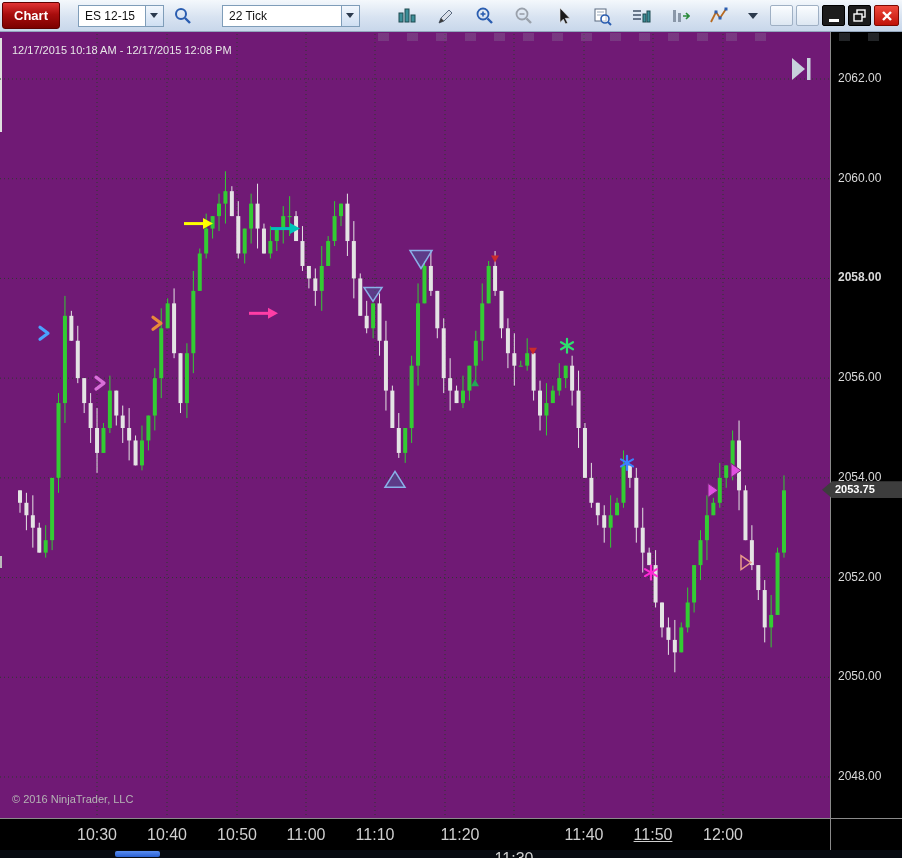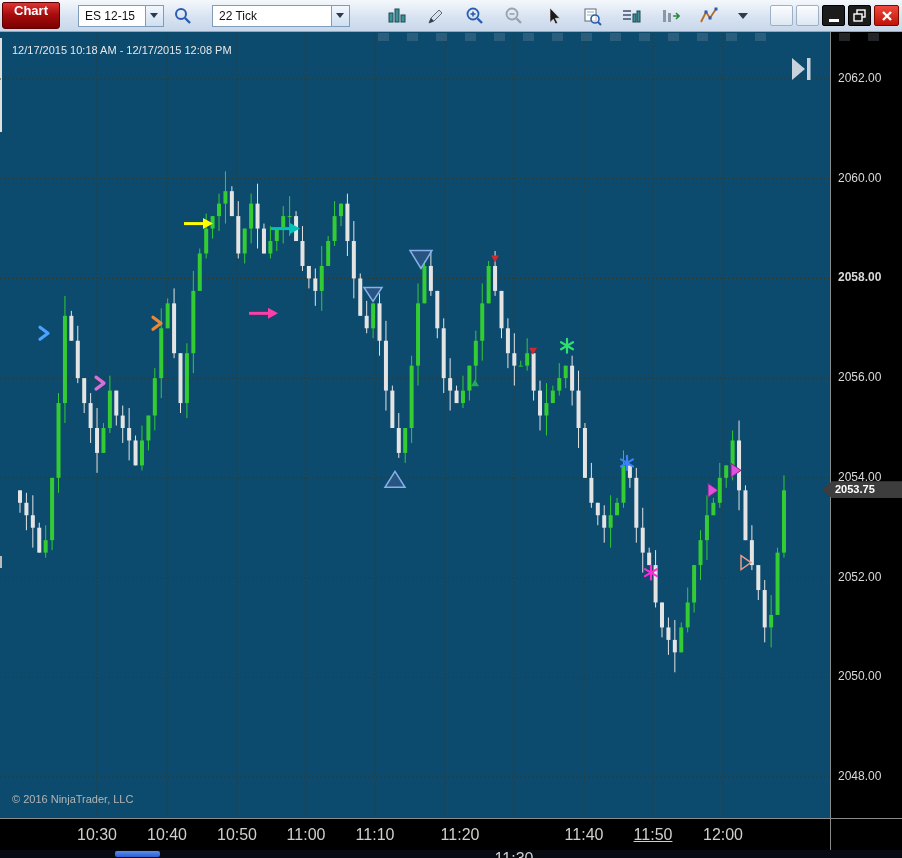--- a/index.html
+++ b/index.html
@@ -12,21 +12,21 @@
   #toolbar{
     position:absolute;top:0;left:0;width:902px;height:32px;box-sizing:border-box;
     background:linear-gradient(#f4f8fc,#d8e3f1 55%,#c8d7ea);
     border-bottom:1px solid #93a6bd;
     display:flex;align-items:center;padding:0 2px;z-index:10;
   }
   .chart-tab{
     width:58px;height:27px;margin:0 18px 0 0;border-radius:2px 2px 3px 3px;
     background:linear-gradient(#e03434,#a80d0d 45%,#7c0000);
     color:#fff;font-size:13px;font-weight:bold;
-    display:flex;align-items:flex-start;justify-content:center;
+    display:flex;align-items:center;justify-content:center;
     border:1px solid #5e0000;box-sizing:border-box;
   }
   .combo{
     height:22px;background:#fff;border:1px solid #7f9db9;box-sizing:border-box;
     display:flex;align-items:stretch;font-size:12px;color:#111;
   }
   .combo .val{padding:3px 6px 0 6px;flex:1;white-space:nowrap;}
   .combo .dd{
     width:17px;background:linear-gradient(#f2f7fd,#cfdff2);
     border-left:1px solid #7f9db9;display:flex;align-items:center;justify-content:center;
@@ -39,21 +39,21 @@
   .winbtns{margin-left:auto;display:flex;gap:3px;align-items:center;padding-right:1px;}
   .winbtn{
     width:23px;height:21px;display:flex;align-items:center;justify-content:center;
     box-sizing:border-box;border:1px solid #9fb0c4;border-radius:2px;
     background:linear-gradient(#fbfdff,#dde7f2);
   }
   .winbtn.dark{background:#1c1c1c;border-color:#000;}
   .winbtn.close{background:linear-gradient(#ef4a3c,#c01208);border-color:#7c0900;width:25px;}
   .minbar{width:10px;height:3px;background:#fff;margin-top:9px;}
   
-  #chart-region{position:absolute;top:32px;left:0;width:830px;height:786px;background:#0c4a6e;}
+  #chart-region{position:absolute;top:32px;left:0;width:830px;height:786px;background:#701a75;}
   #chart-svg{position:absolute;top:0;left:0;}
   #range-label{position:absolute;left:12px;top:12px;color:#e8e8e8;font-size:11px;z-index:3;}
   #copyright{position:absolute;left:12px;bottom:13px;color:#b5b5b5;font-size:11px;z-index:3;}
   #goto-end{position:absolute;left:790px;top:24px;z-index:3;}
   .ghost-row{
     position:absolute;top:1px;height:8px;z-index:2;opacity:.9;
     background:repeating-linear-gradient(90deg,rgba(150,160,172,.25) 0 11px,transparent 11px 29px);
   }
   
   #price-axis{
@@ -96,21 +96,21 @@
     </span>
   </div>
 
   <div class="iconbtn" style="margin-left:6px">
     <svg width="20" height="20">
       <circle cx="8" cy="8" r="5" stroke="#2a5db0" stroke-width="2" fill="none"></circle>
       <line x1="12" y1="12" x2="17" y2="17" stroke="#2a5db0" stroke-width="2.4"></line>
     </svg>
   </div>
 
-  <div class="combo" style="width:138px;margin-left:16px">
+  <div class="combo" style="width:138px;margin-left:26px">
     <span class="val">22 Tick</span>
     <span class="dd">
       <svg width="9" height="6">
           <path d="M0 0 L8 0 L4 5 Z" fill="#2b3a4d"></path>
         </svg>
     </span>
   </div>
 
   <div class="icong">
     <div class="iconbtn">

